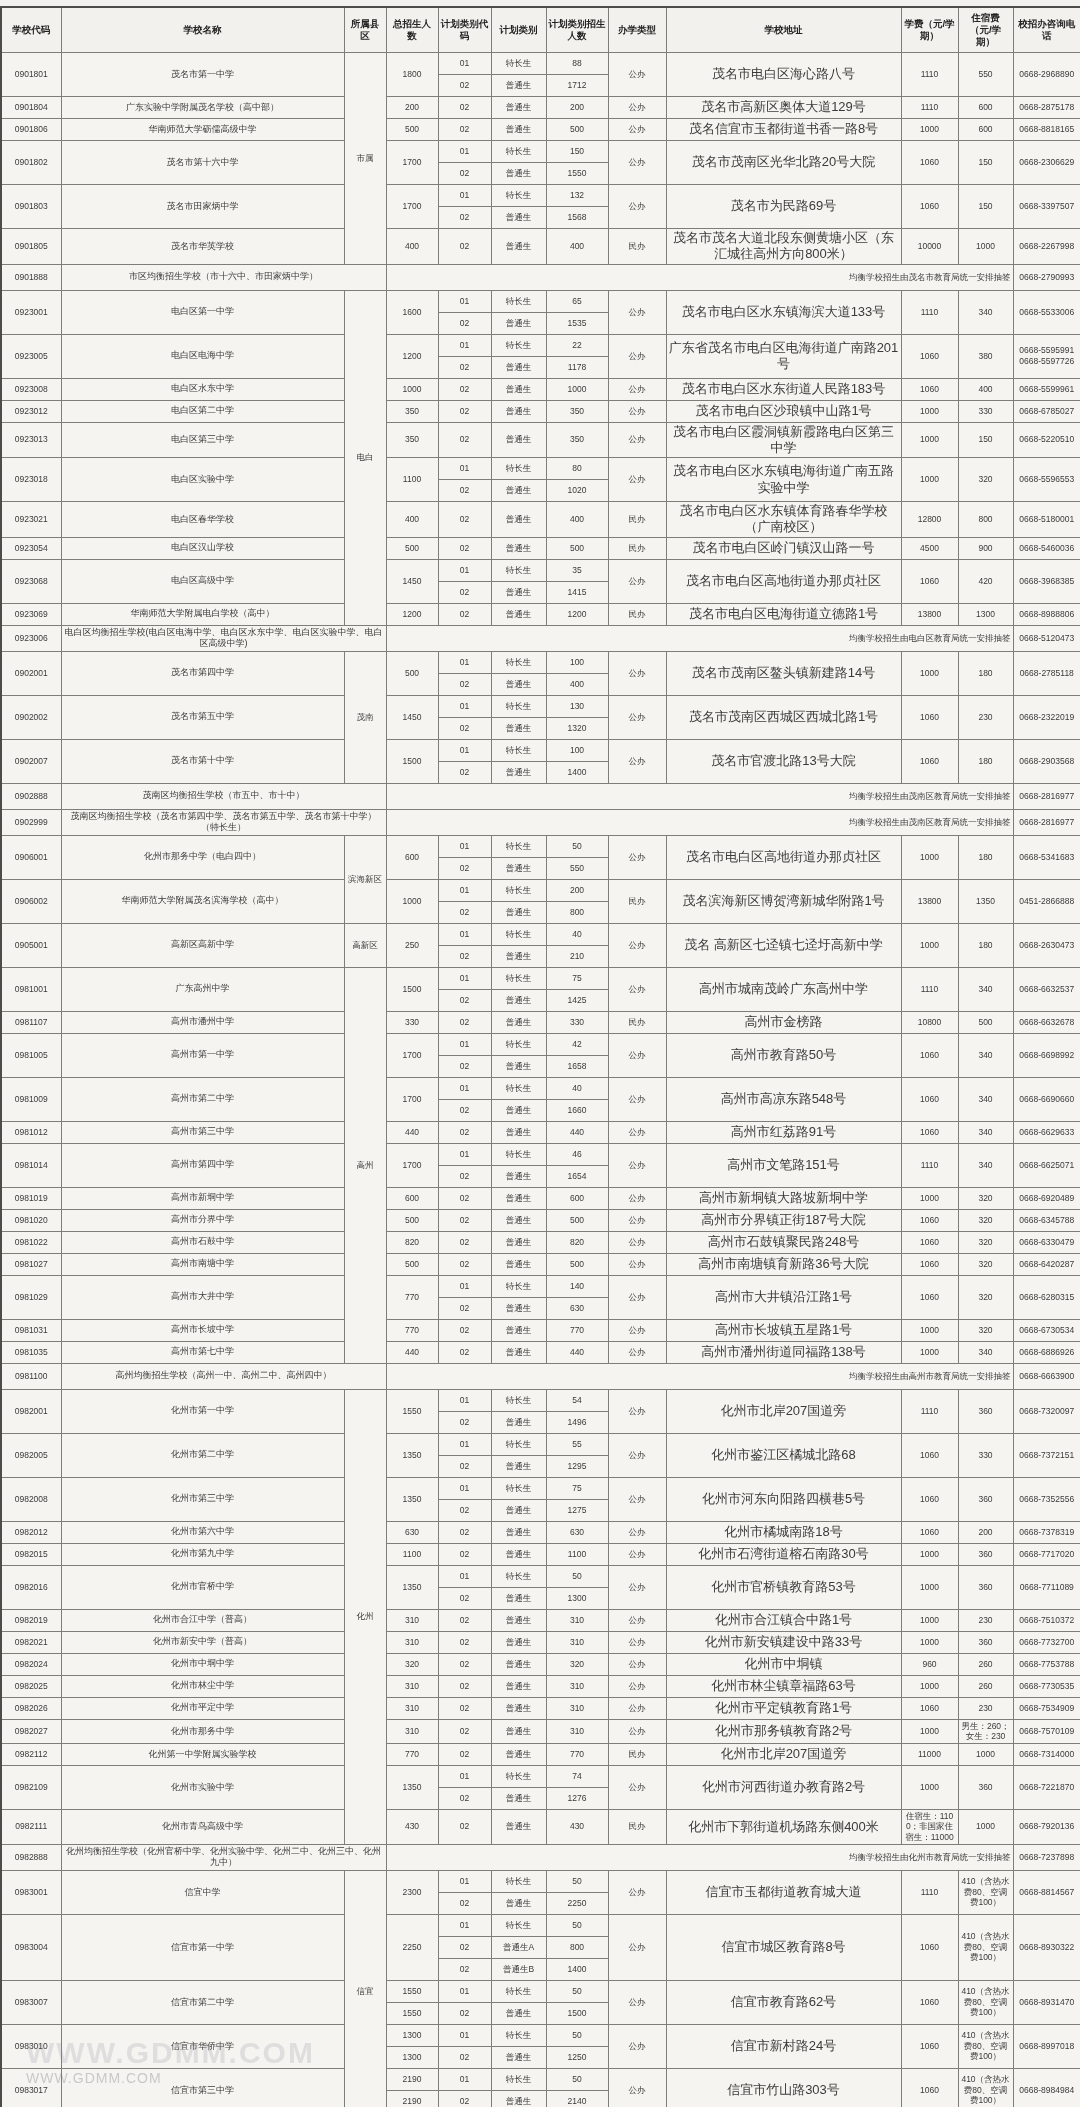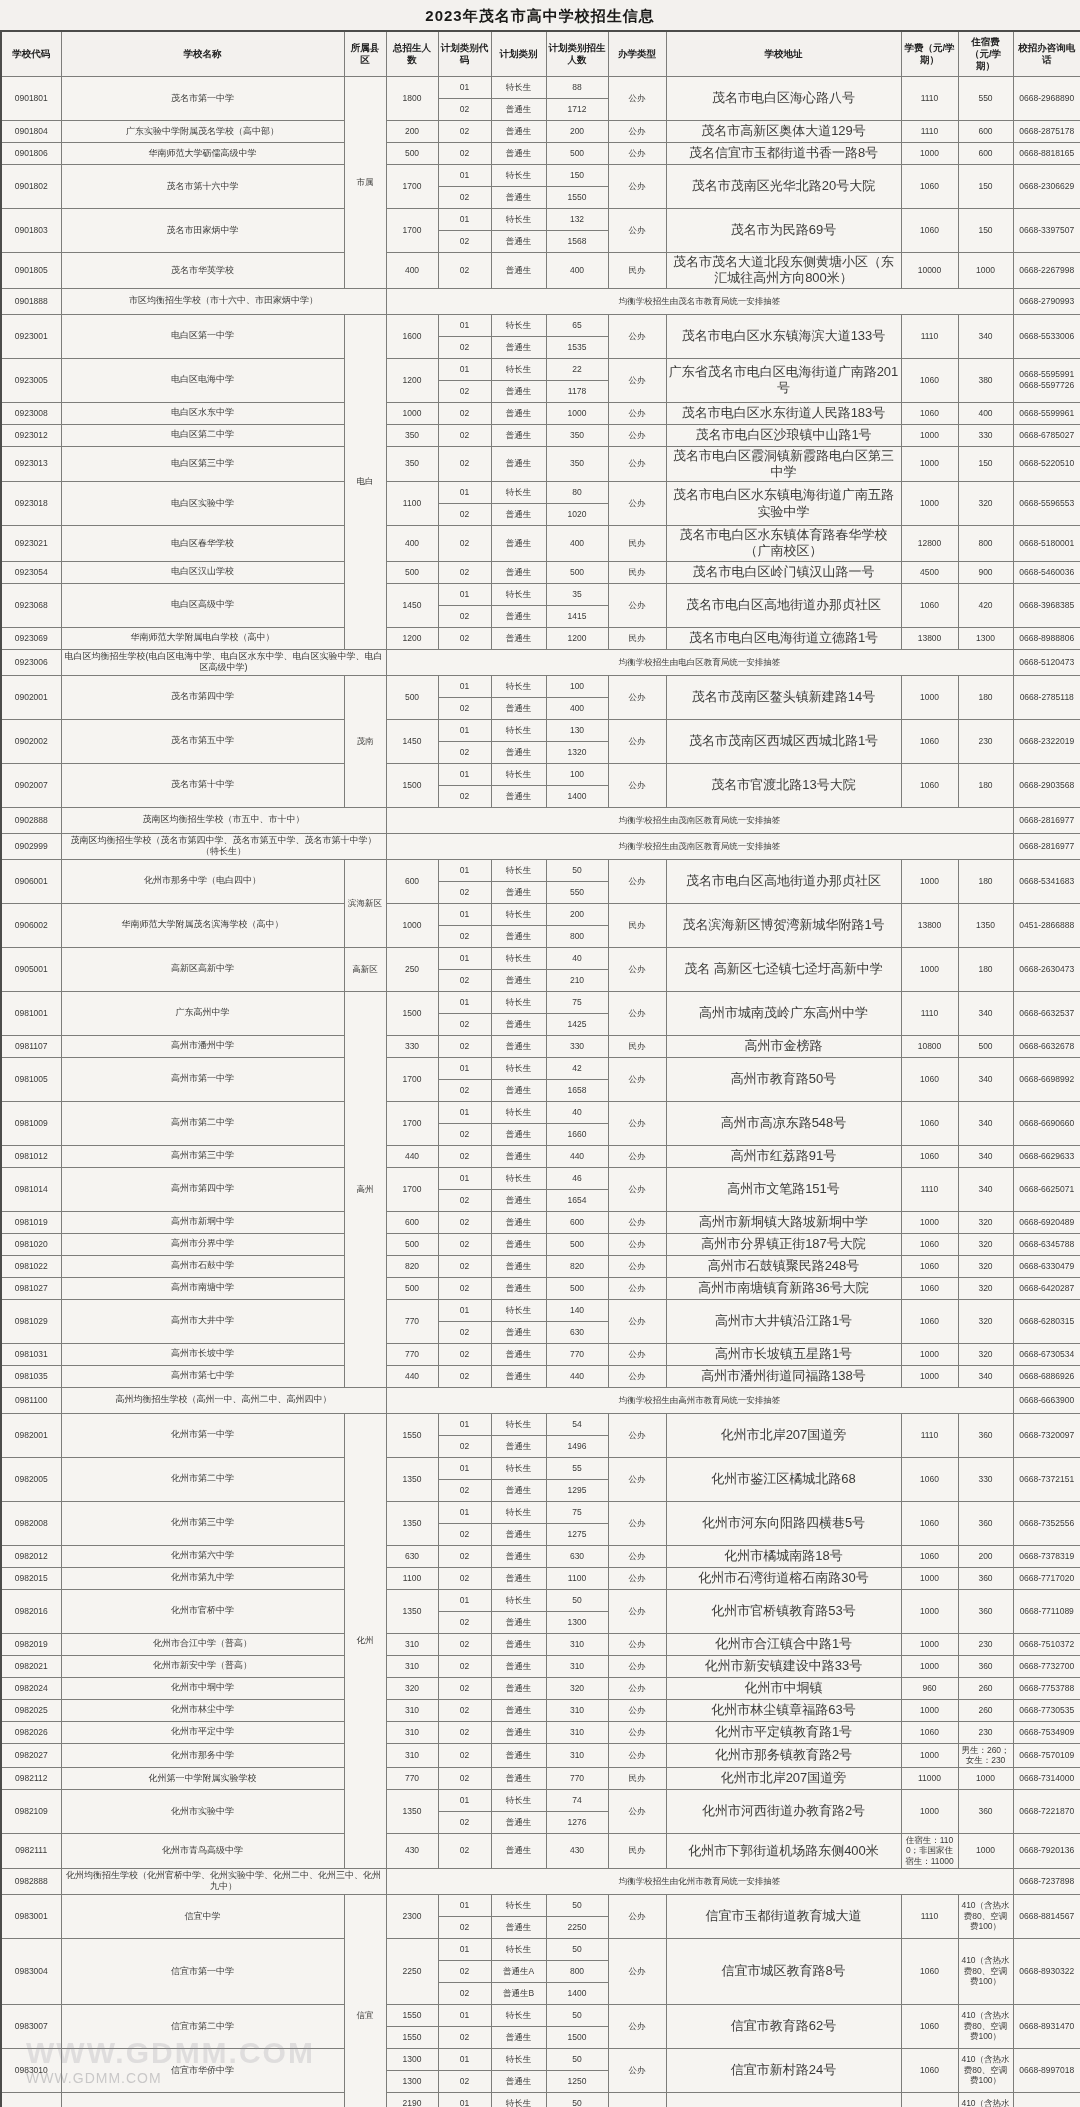--- a/index.html
+++ b/index.html
@@ -51,21 +51,21 @@
     color:#222;
     height:42px;
     background:#f3f1ee;
   }
   tbody tr{height:22px;}
   tbody tr.special{height:26px;}
   tr.school-start td{border-top:1.6px solid #555553;}
   td.name{font-size:9px;}
   td.addr{font-size:13px;}
   td.phone{white-space:pre-line;}
-  td.note{text-align:center;}
+  td.note{text-align:right;}
   .watermark{
     position:absolute;
     left:26px;
     top:2036px;
     color:rgba(130,130,135,0.38);
     pointer-events:none;
   }
   .watermark .wm-big{
     font-size:30px;
     font-weight:bold;
@@ -76,21 +76,20 @@
   .watermark .wm-url{
     font-size:14px;
     letter-spacing:1px;
     display:block;
   }
 </style>
 </head>
 <body>
 
 <div class="page">
-  <div class="title">2023年茂名市高中学校招生信息</div>
 
   <table>
     <colgroup>
       <col style="width:60px">
         <col style="width:283px">
         <col style="width:42px">
         <col style="width:52px">
       <col style="width:53px">
         <col style="width:55px">
         <col style="width:62px">

